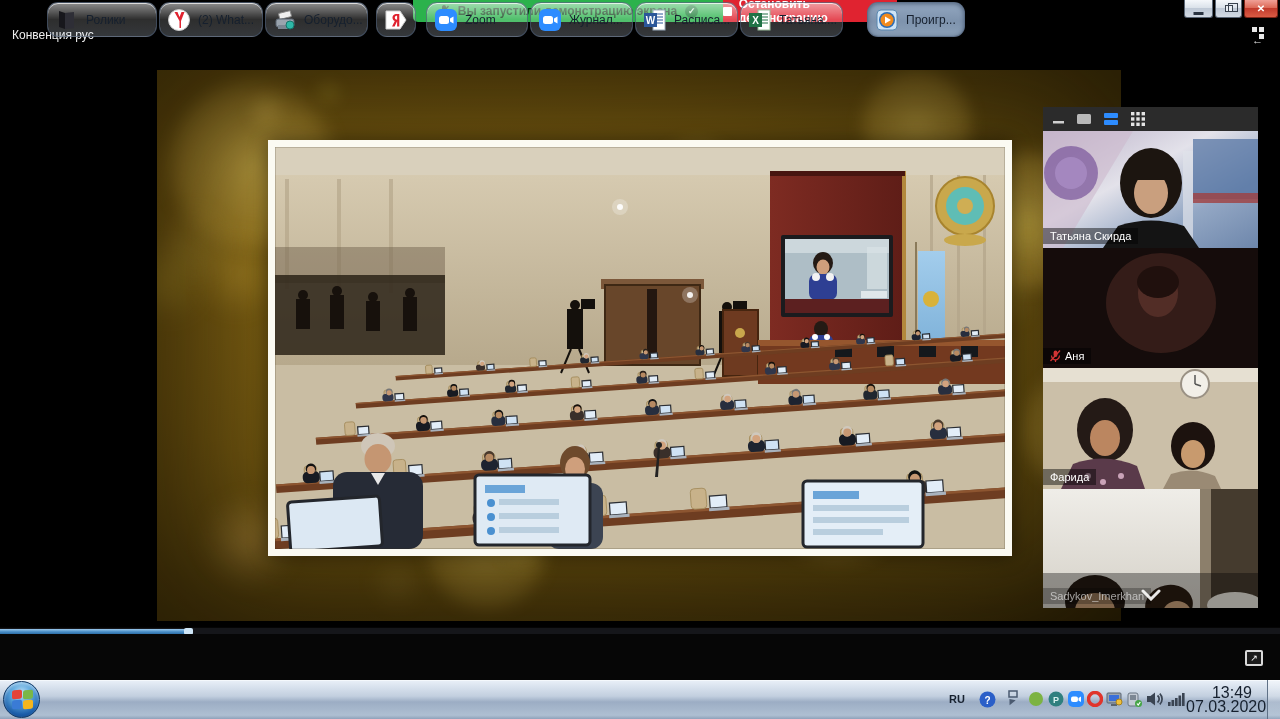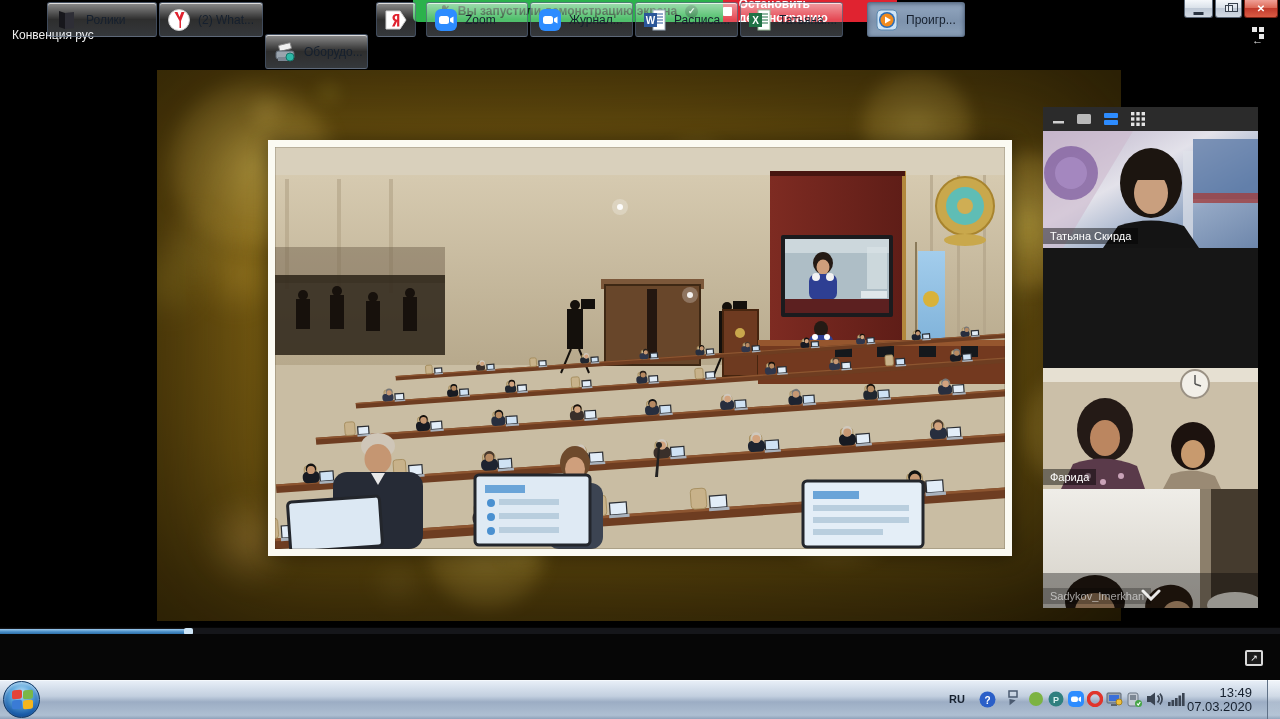--- a/index.html
+++ b/index.html
@@ -58,29 +58,29 @@
   .tile{position:absolute;left:0;width:215px;overflow:hidden;background:#111;}
   .nametag{position:absolute;left:0;bottom:4px;background:rgba(0,0,0,.45);color:#fff;
     font-size:11px;padding:2px 7px;display:flex;align-items:center;gap:4px;}
   #tile-name-4{background:rgba(0,0,0,.25);color:rgba(235,235,235,.65);}
   #panel-chevron{position:absolute;left:97px;top:482px;opacity:.9;}
 
   
   #taskbar{left:0;top:680px;width:1280px;height:39px;
     background:linear-gradient(#e7eef7,#c2cfdf 40%,#9cadc4 55%,#aebfd2 90%,#8fa2ba);
     border-top:1px solid #f4f8fc;}
-  .taskbtn{position:absolute;top:2px;height:35px;border:1px solid rgba(70,88,112,.65);border-radius:3px;
+  .taskbtn{position:absolute;top:2px;height:35px;border:1px solid rgba(70,88,112,.65);border-radius:11px;
     background:linear-gradient(rgba(255,255,255,.55),rgba(255,255,255,.18) 50%,rgba(210,222,236,.25));
     box-shadow:inset 0 1px 0 rgba(255,255,255,.7);
     display:flex;align-items:center;gap:7px;padding-left:7px;overflow:hidden;}
   .taskbtn.active{background:linear-gradient(#93a7c0,#7e93ad 55%,#8ba0b8);
     box-shadow:inset 0 1px 4px rgba(20,35,60,.5);}
   .tasklabel{font-size:12px;color:#16202e;white-space:nowrap;}
   .trayicon{position:absolute;top:691px;}
-  #tray-clock{left:1186px;top:686px;width:66px;text-align:right;color:#16202e;font-size:13px;line-height:14px;}
+  #tray-clock{left:1186px;top:686px;width:66px;text-align:right;color:#16202e;font-size:16px;line-height:14px;}
   #show-desktop{left:1267px;top:680px;width:13px;height:39px;border-left:1px solid #5f7187;
     background:linear-gradient(rgba(255,255,255,.35),rgba(255,255,255,.05));}
 
   
   #start-orb{left:3px;top:681px;width:37px;height:37px;border-radius:50%;
     background:radial-gradient(circle at 50% 32%, #bfe2f8 0%, #5ba6dd 35%, #1b5ca8 72%, #0c3a74 100%);
     border:1px solid #123a66;box-shadow:inset 0 2px 3px rgba(255,255,255,.5);}
   .orbflag{position:absolute;width:10px;height:9px;border-radius:2px;}
 
   .appicon{position:relative;width:24px;height:24px;flex:0 0 auto;}
@@ -624,20 +624,37 @@
         <ellipse cx="108" cy="52" rx="31" ry="35" fill="#1c1510"></ellipse>
         <ellipse cx="108" cy="62" rx="17" ry="21" fill="#c99f7e"></ellipse>
         <rect x="92" y="40" width="32" height="9" fill="#1c1510"></rect>
         <path d="M60 117 L75 95 Q108 84 141 95 L156 117 Z" fill="#141414"></path>
       </svg>
       <div class="nametag">
           <span>Татьяна Скирда</span>
         </div>
     </div>
 
+    <div class="tile" style="top:141px;height:120px;">
+      <svg width="215" height="120" viewBox="0 0 215 120">
+        <rect width="215" height="120" fill="#150c0b"></rect>
+        <ellipse cx="118" cy="55" rx="55" ry="50" fill="#3c201c" opacity=".8"></ellipse>
+        <ellipse cx="115" cy="45" rx="20" ry="24" fill="#5a322a" opacity=".8"></ellipse>
+        <ellipse cx="115" cy="34" rx="21" ry="16" fill="#20100d"></ellipse>
+      </svg>
+      <div class="nametag">
+        <svg width="11" height="12" viewBox="0 0 11 12">
+          <rect x="3.6" y="0.5" width="3.8" height="6.5" rx="1.9" fill="#d23434"></rect>
+          <path d="M1.5 5.5 C1.5 8.5 4 9.8 5.5 9.8 C7 9.8 9.5 8.5 9.5 5.5" stroke="#d23434" stroke-width="1.2" fill="none"></path>
+          <line x1="5.5" y1="9.8" x2="5.5" y2="12" stroke="#d23434" stroke-width="1.2"></line>
+          <line x1="0.5" y1="11" x2="10" y2="0.5" stroke="#d23434" stroke-width="1.4"></line>
+        </svg>
+        <span>Аня</span>
+      </div>
+    </div>
 
     <div class="tile" style="top:382px;height:119px;">
       <svg width="215" height="119" viewBox="0 0 215 119">
         <defs>
             <linearGradient id="ceil" x1="0" y1="0" x2="0" y2="1">
           <stop offset="0" stop-color="#efedE8"></stop>
               <stop offset="1" stop-color="#d5d1c8"></stop>
         </linearGradient>
           </defs>
         <rect width="215" height="119" fill="url(#ceil)"></rect>
@@ -702,21 +719,21 @@
   </div>
   <div class="taskbtn" style="left:159px;width:104px;">
     <span class="appicon">
       <svg width="24" height="24" viewBox="0 0 24 24">
           <circle cx="12" cy="12" r="10.5" fill="#fff" stroke="#c9c9c9"></circle>
           <path d="M12 13 L7 4 L10 4 L12 9 L14 4 L17 4 L13.5 13 L13.5 20 L12 20 Z" fill="#e02330" transform="translate(0.5,0)"></path>
         </svg>
     </span>
     <span class="tasklabel">(2) What...</span>
   </div>
-  <div class="taskbtn" style="left:265px;width:103px;margin-top:32px;">
+  <div class="taskbtn" style="left:265px;width:103px;">
     <span class="appicon">
       <svg width="24" height="24" viewBox="0 0 24 24">
         <rect x="6" y="4" width="12" height="6" rx="1" fill="#f0f0f0" stroke="#888" transform="rotate(-14 12 7)"></rect>
         <rect x="3" y="11" width="18" height="8" rx="2" fill="#9aa4ae" stroke="#5a6470"></rect>
         <rect x="5" y="17" width="14" height="4" fill="#7b8692"></rect>
         <circle cx="17" cy="17" r="4" fill="#2eb8a8" stroke="#15756a"></circle>
       </svg>
     </span>
     <span class="tasklabel">Оборудо...</span>
   </div>

